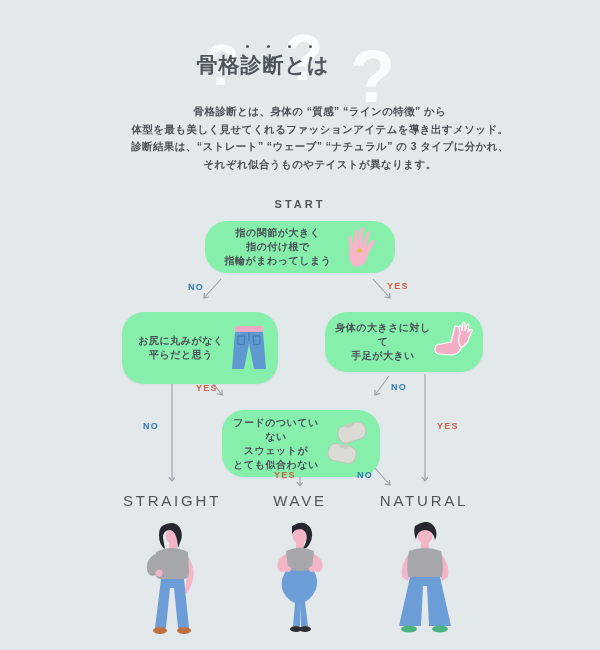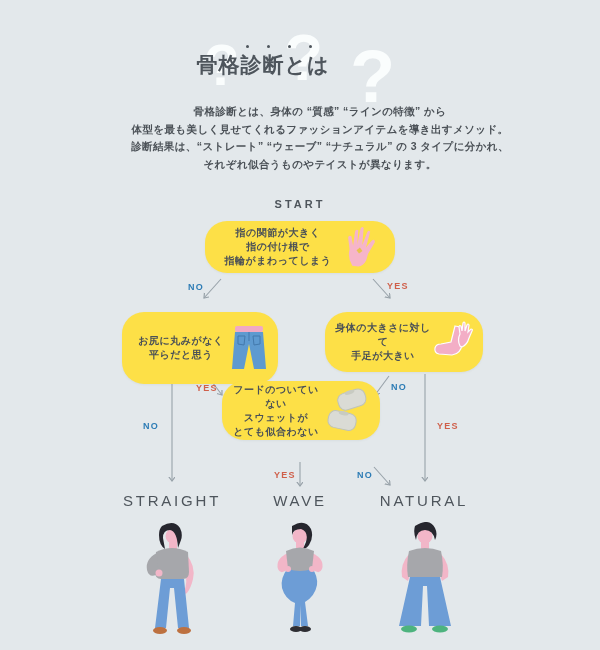--- a/index.html
+++ b/index.html
@@ -15,21 +15,21 @@
   .qm-right{left:350px;top:40px;font-size:74px;}
   .page-title{position:absolute;left:0;top:51px;width:526px;text-align:center;
     font-size:21px;font-weight:bold;letter-spacing:1px;color:#4e555c;z-index:2;}
   .title-dots{position:absolute;left:246px;top:45px;display:flex;gap:18px;z-index:2;}
   .title-dots i{width:3px;height:3px;border-radius:50%;background:#4e555c;}
   .desc{position:absolute;left:0;top:103px;width:600px;text-align:center;
     font-size:10.5px;font-weight:bold;color:#4b5157;line-height:17.5px;letter-spacing:0.4px;padding-left:20px;}
   .start-label{position:absolute;left:0;top:198px;width:600px;text-align:center;
     font-size:11px;font-weight:bold;letter-spacing:3px;color:#4e555c;}
   .edges{position:absolute;left:0;top:0;width:600px;height:650px;pointer-events:none;}
-  .node{position:absolute;background:#fde047;border-radius:22px;
+  .node{position:absolute;background:#86efac;border-radius:22px;
     display:flex;align-items:center;justify-content:space-between;
     box-shadow:0 1px 2px rgba(90,110,120,0.08);}
   .node-text{flex:1;text-align:center;font-size:10px;font-weight:bold;color:#4b5157;
     line-height:14px;letter-spacing:0.5px;padding-left:10px;}
   .node-icon{flex:0 0 auto;margin-right:10px;}
   .edge-label{position:absolute;font-size:9px;font-weight:bold;letter-spacing:1.2px;}
   .yes{color:#cf5f4a;}
   .no{color:#2d7cb5;}
   .result{position:absolute;top:492px;transform:translateX(-50%);
     font-size:15px;font-weight:normal;letter-spacing:2.8px;color:#4e555c;white-space:nowrap;}
@@ -112,21 +112,21 @@
     <div class="node-text">
       <div>身体の大きさに対して</div>
       <div>手足が大きい</div>
     </div>
     <svg class="node-icon" width="42" height="44" viewBox="0 0 42 44">
       <path d="M24,6 L34,8 L31,24 Q30,34 21,35 L8,34 Q3,33 4,28 Q5,24 10,24 L20,22 Z" fill="#f3aec6" stroke="#fdfdfd" stroke-width="1.2"></path>
       <path d="M29,26 Q26,20 29,14 L28,7 Q28,5 30,6 L31,11 L32,3 Q33,1 34,3 L34,11 L36,5 Q37,3 38,5 L37,12 L40,9 Q42,9 41,11 L38,18 Q36,25 31,27 Z" fill="#f3aec6" stroke="#fdfdfd" stroke-width="1.2"></path>
     </svg>
   </div>
 
-  <div class="node" style="left:222px;top:381px;width:158px;height:59px;">
+  <div class="node" style="left:222px;top:410px;width:158px;height:67px;">
     <div class="node-text">
       <div>フードのついていない</div>
       <div>スウェットが</div>
       <div>とても似合わない</div>
     </div>
     <svg class="node-icon" width="50" height="48" viewBox="0 0 50 48">
       <g transform="rotate(-18 32 13)">
         <rect x="18" y="4" width="28" height="17" rx="7" fill="#dadbd5" stroke="#bfc3b9" stroke-width="1"></rect>
         <ellipse cx="32" cy="5" rx="5" ry="2" fill="#c8cbc2"></ellipse>
       </g>

